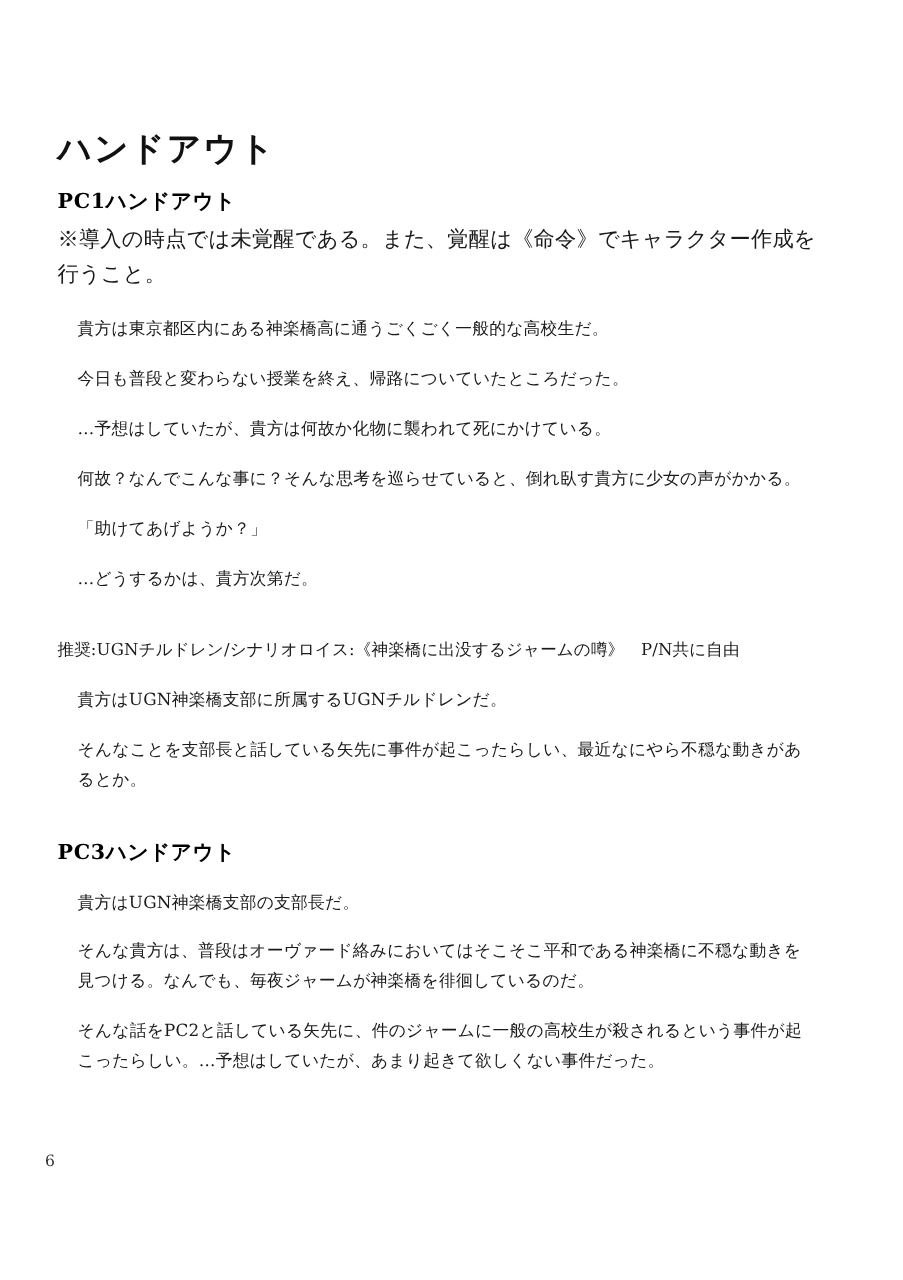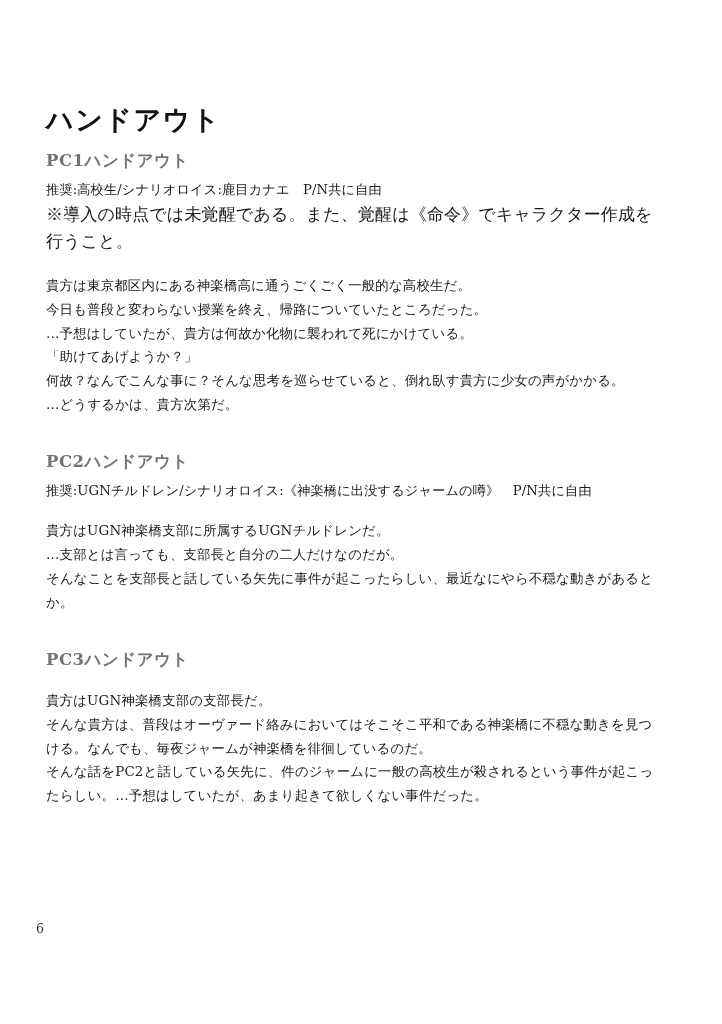--- a/index.html
+++ b/index.html
@@ -32,41 +32,41 @@
     color: #111;
   }
   .section {
     margin-bottom: 26px;
   }
   .section-heading {
     font-size: 16.5px;
     font-weight: 700;
     letter-spacing: 0.5px;
     margin: 0 0 7px 0;
-    color: #737373;
+    color: #000000;
   }
   .meta-line {
     font-size: 13.2px;
     line-height: 1.62;
     margin: 0;
     letter-spacing: 0.15px;
   }
   .note-line {
     font-size: 17px;
     line-height: 1.62;
     margin: 0;
     letter-spacing: 0.15px;
   }
   .body-block {
     margin-top: 18px;
   }
   .body-line {
     font-size: 13.4px;
     line-height: 1.78;
-    margin: 0;
+    margin: 16px;
     letter-spacing: 0.2px;
   }
   .section-2 { margin-top: 34px; }
   .section-3 { margin-top: 34px; }
   .page-number {
     position: absolute;
     left: 36px;
     bottom: 24px;
     font-size: 12.5px;
     color: #333;
@@ -75,38 +75,35 @@
 </style>
 </head>
 <body>
 
 <div class="page">
 
   <h1 class="doc-title">ハンドアウト</h1>
 
   <div class="section section-1">
     <h2 class="section-heading">PC1ハンドアウト</h2>
-    <p class="meta-line">推奨:高校生/シナリオロイス:鹿目カナエ　P/N共に自由</p>
     <p class="note-line">※導入の時点では未覚醒である。また、覚醒は《命令》でキャラクター作成を行うこと。</p>
     <div class="body-block">
       <p class="body-line">貴方は東京都区内にある神楽橋高に通うごくごく一般的な高校生だ。</p>
       <p class="body-line">今日も普段と変わらない授業を終え、帰路についていたところだった。</p>
       <p class="body-line">…予想はしていたが、貴方は何故か化物に襲われて死にかけている。</p>
+      <p class="body-line">何故？なんでこんな事に？そんな思考を巡らせていると、倒れ臥す貴方に少女の声がかかる。</p>
       <p class="body-line">「助けてあげようか？」</p>
-      <p class="body-line">何故？なんでこんな事に？そんな思考を巡らせていると、倒れ臥す貴方に少女の声がかかる。</p>
       <p class="body-line">…どうするかは、貴方次第だ。</p>
     </div>
   </div>
 
   <div class="section section-2">
-    <h2 class="section-heading">PC2ハンドアウト</h2>
     <p class="meta-line">推奨:UGNチルドレン/シナリオロイス:《神楽橋に出没するジャームの噂》　P/N共に自由</p>
     <div class="body-block">
       <p class="body-line">貴方はUGN神楽橋支部に所属するUGNチルドレンだ。</p>
-      <p class="body-line">…支部とは言っても、支部長と自分の二人だけなのだが。</p>
       <p class="body-line">そんなことを支部長と話している矢先に事件が起こったらしい、最近なにやら不穏な動きがあるとか。</p>
     </div>
   </div>
 
   <div class="section section-3">
     <h2 class="section-heading">PC3ハンドアウト</h2>
     <div class="body-block">
       <p class="body-line">貴方はUGN神楽橋支部の支部長だ。</p>
       <p class="body-line">そんな貴方は、普段はオーヴァード絡みにおいてはそこそこ平和である神楽橋に不穏な動きを見つける。なんでも、毎夜ジャームが神楽橋を徘徊しているのだ。</p>
       <p class="body-line">そんな話をPC2と話している矢先に、件のジャームに一般の高校生が殺されるという事件が起こったらしい。…予想はしていたが、あまり起きて欲しくない事件だった。</p>

